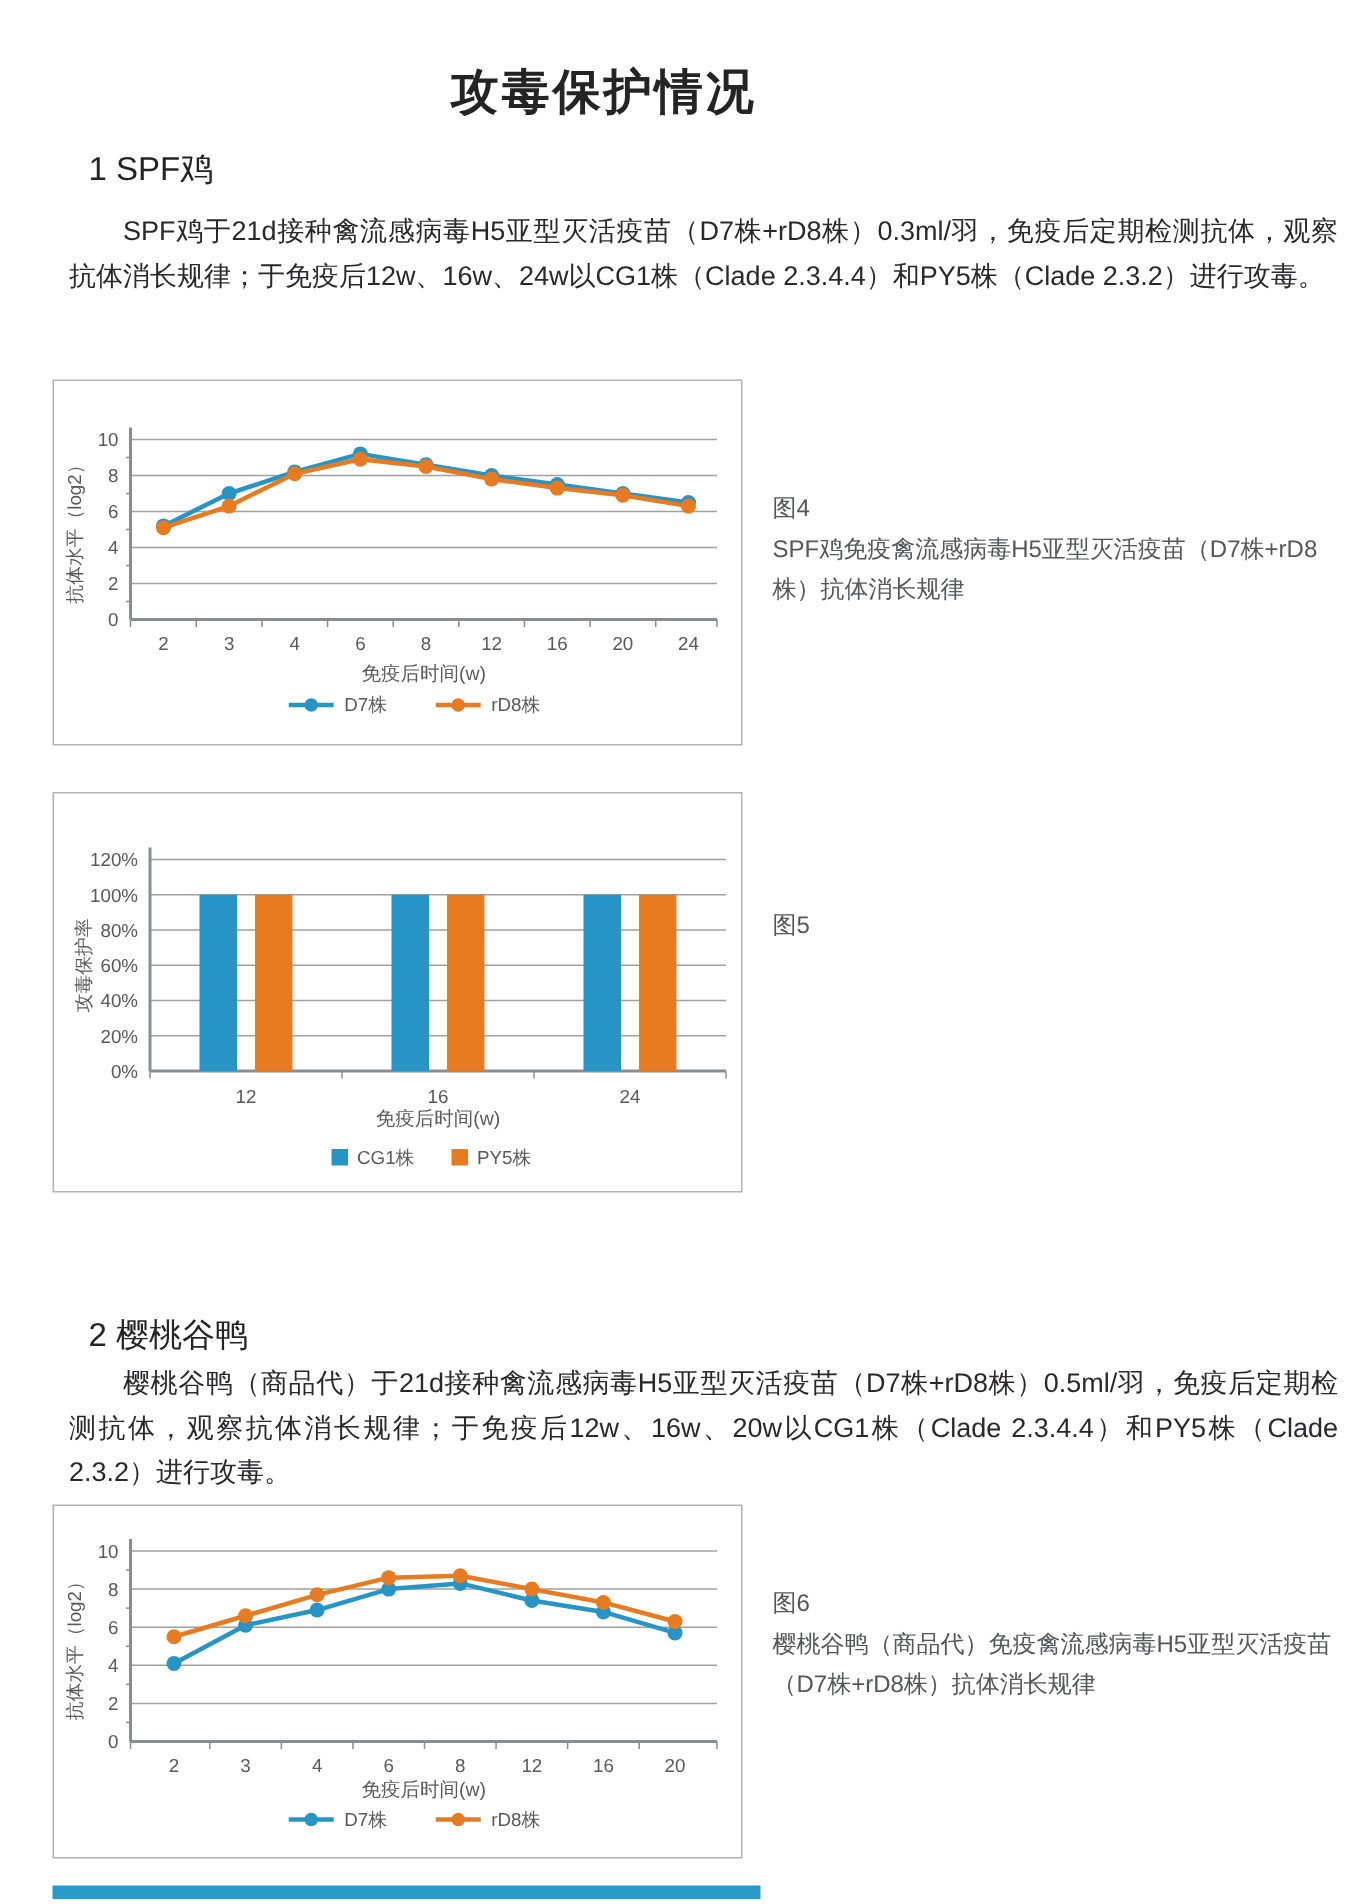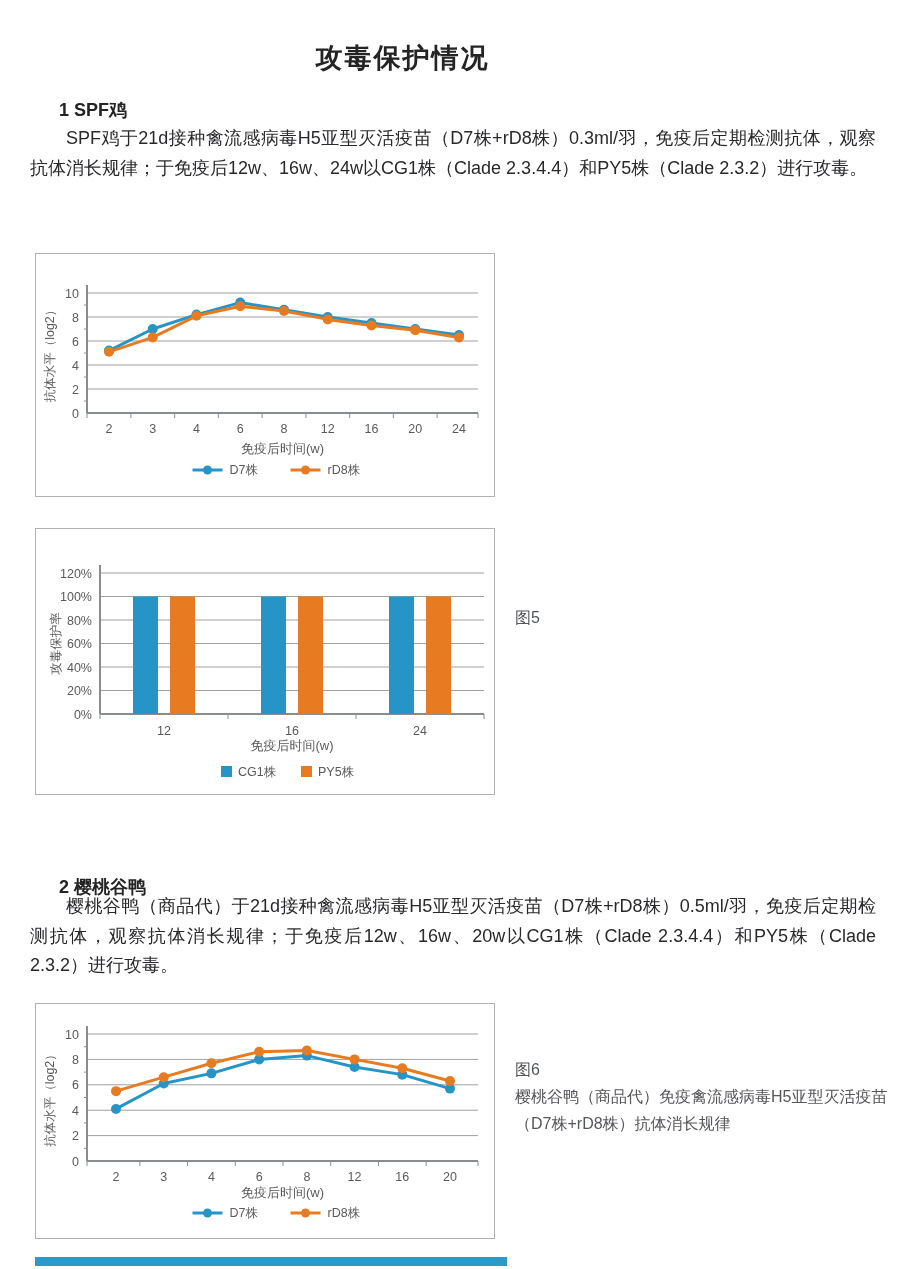--- a/index.html
+++ b/index.html
@@ -2,27 +2,27 @@
 <html><head>
 <meta charset="utf-8">
 <style>
   html,body { margin:0; padding:0; background:#ffffff; }
   .page {
     position:relative; width:900px; height:1269px; background:#ffffff;
     font-family:"Liberation Sans","DejaVu Sans",sans-serif; color:#2a282b; overflow:hidden;
   }
   .title {
     position:absolute; top:40px; left:30px; width:745px; text-align:center;
-    font-size:27px; font-weight:bold; letter-spacing:2px; color:#242424;
+    font-size:32px; font-weight:bold; letter-spacing:2px; color:#242424;
   }
-  .sec-heading { position:absolute; left:59px; font-size:18px; font-weight:bold; color:#242424; }
+  .sec-heading { position:absolute; left:59px; font-size:22px; font-weight:normal; color:#242424; }
   .s1 { top:98px; }
   .s2 { top:864px;margin-top:11px; }
   .body-text {
-    position:absolute; left:30px; width:846px; margin:0;
+    position:absolute; left:30px; width:846px; margin:16px;
     font-size:18px; line-height:29.5px; text-align:justify; text-indent:2em; color:#2a282b;
   }
   .p1 { top:124px; }
   .p2 { top:892px; }
   .chart-box { position:absolute; left:35px; background:#fff; border:1px solid #b0b2b4; }
   .box1 { top:253px; width:458px; height:242px; }
   .box2 { top:528px; width:458px; height:265px; }
   .box3 { top:1003px; width:458px; height:234px; }
   .chart-box svg { display:block; }
   .caption { position:absolute; left:515px; width:374px; font-size:16px; line-height:27px; color:#55565a; }
@@ -104,20 +104,24 @@
         <circle cx="379.25" cy="76.19999999999999" r="5" fill="#e77b22"></circle>
         <circle cx="423" cy="83.4" r="5" fill="#e77b22"></circle>
         <line x1="156.5" y1="216" x2="186.5" y2="216" stroke="#2794c6" stroke-width="3"></line>
         <circle cx="171.5" cy="216" r="4.5" fill="#2794c6"></circle>
         <text x="193.5" y="220" text-anchor="start" font-size="12.5" fill="#5a5a5c">D7株</text>
         <line x1="254.5" y1="216" x2="284.5" y2="216" stroke="#e77b22" stroke-width="3"></line>
         <circle cx="269.5" cy="216" r="4.5" fill="#e77b22"></circle>
         <text x="291.5" y="220" text-anchor="start" font-size="12.5" fill="#5a5a5c">rD8株</text>
       </svg>
   </div>
+  <div class="caption cap1">
+    <div class="cap-label">图4</div>
+    <div class="cap-text">SPF鸡免疫禽流感病毒H5亚型灭活疫苗（D7株+rD8株）抗体消长规律</div>
+  </div>
 
   <div class="chart-box box2">
     <svg width="458" height="265" viewBox="0 0 458 265">
         <text x="56" y="189.5" text-anchor="end" font-size="12.5" fill="#5a5a5c">0%</text>
         <line x1="64" y1="161.5" x2="448" y2="161.5" stroke="#a0a0a0" stroke-width="1"></line>
         <text x="56" y="166" text-anchor="end" font-size="12.5" fill="#5a5a5c">20%</text>
         <line x1="64" y1="138" x2="448" y2="138" stroke="#a0a0a0" stroke-width="1"></line>
         <text x="56" y="142.5" text-anchor="end" font-size="12.5" fill="#5a5a5c">40%</text>
         <line x1="64" y1="114.5" x2="448" y2="114.5" stroke="#a0a0a0" stroke-width="1"></line>
         <text x="56" y="119" text-anchor="end" font-size="12.5" fill="#5a5a5c">60%</text>

